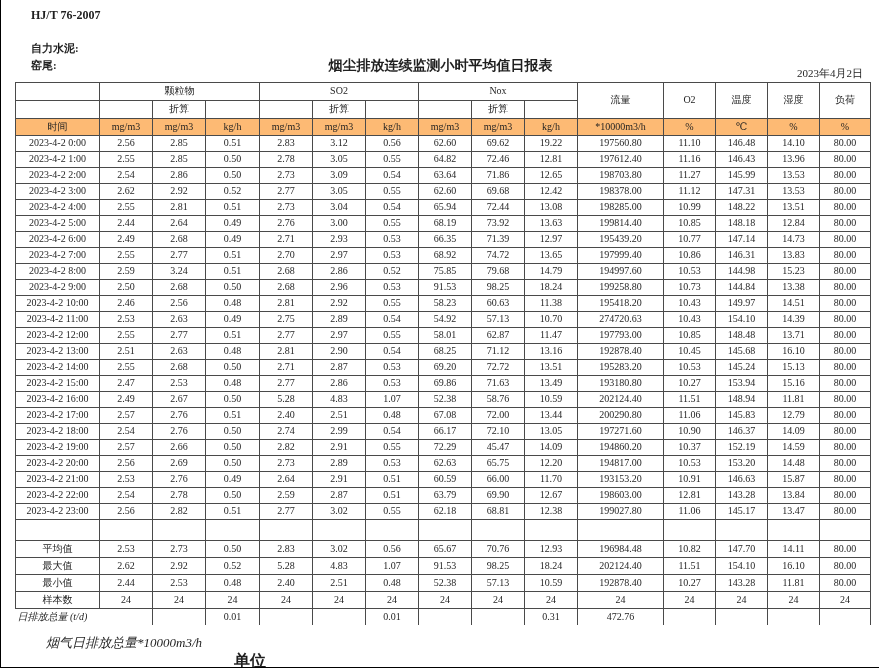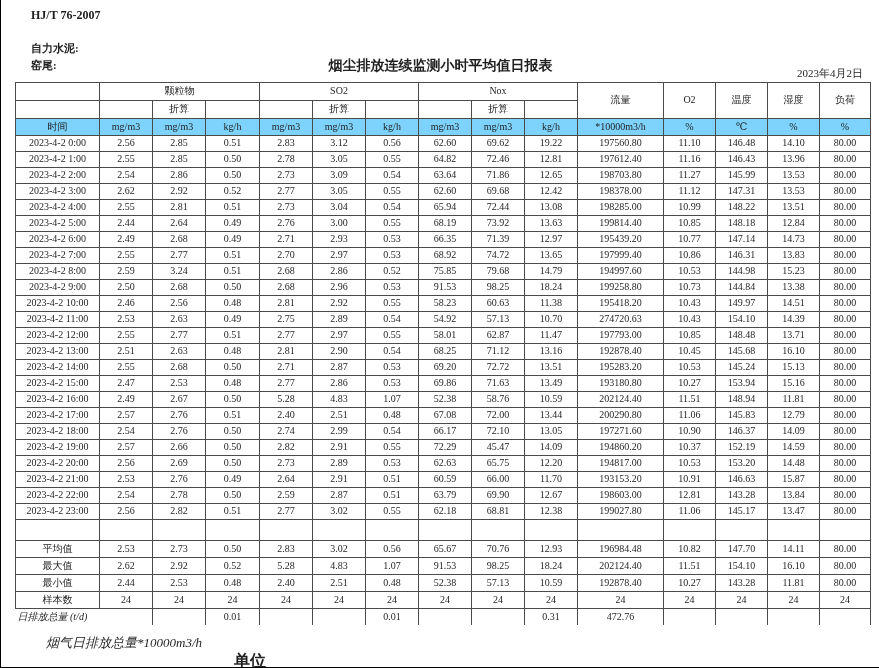--- a/index.html
+++ b/index.html
@@ -15,21 +15,21 @@
   .site{position:absolute;left:30px;top:58px;font-weight:bold;font-size:11px;}
   .date{position:absolute;right:16px;top:66px;font-size:11px;}
   table.report{
     position:absolute;left:14px;top:82px;border-collapse:collapse;table-layout:fixed;
   }
   .report th,.report td{
     border:1px solid #4a4a4a;font-size:10px;font-weight:normal;text-align:center;
     padding:0;line-height:1.05;white-space:nowrap;overflow:hidden;
   }
   .report thead th{height:17px;}
-  .report thead .units th{background:#7dd3fc;border-top:1px solid #5fbfa8;height:16px;}
+  .report thead .units th{background:#fdba74;border-top:1px solid #5fbfa8;height:16px;}
   .report tbody td{height:15px;}
   tr.spacer-row td{height:20px;}
   tr.summary-row td{height:16px;}
   tr.total-row td{border-bottom:none;height:16px;}
   tr.total-row td.total-label{text-align:left;text-indent:2px;border-left:none;font-style:italic;}
   .footer-line1{position:absolute;left:45px;top:634px;font-size:13px;font-style:italic;}
   .footer-line2{position:absolute;left:30px;top:655px;font-size:13px;margin-top:33px;}
   .footer-line3{position:absolute;left:233px;top:651px;font-size:16px;font-weight:bold;}
 </style>
 </head>

